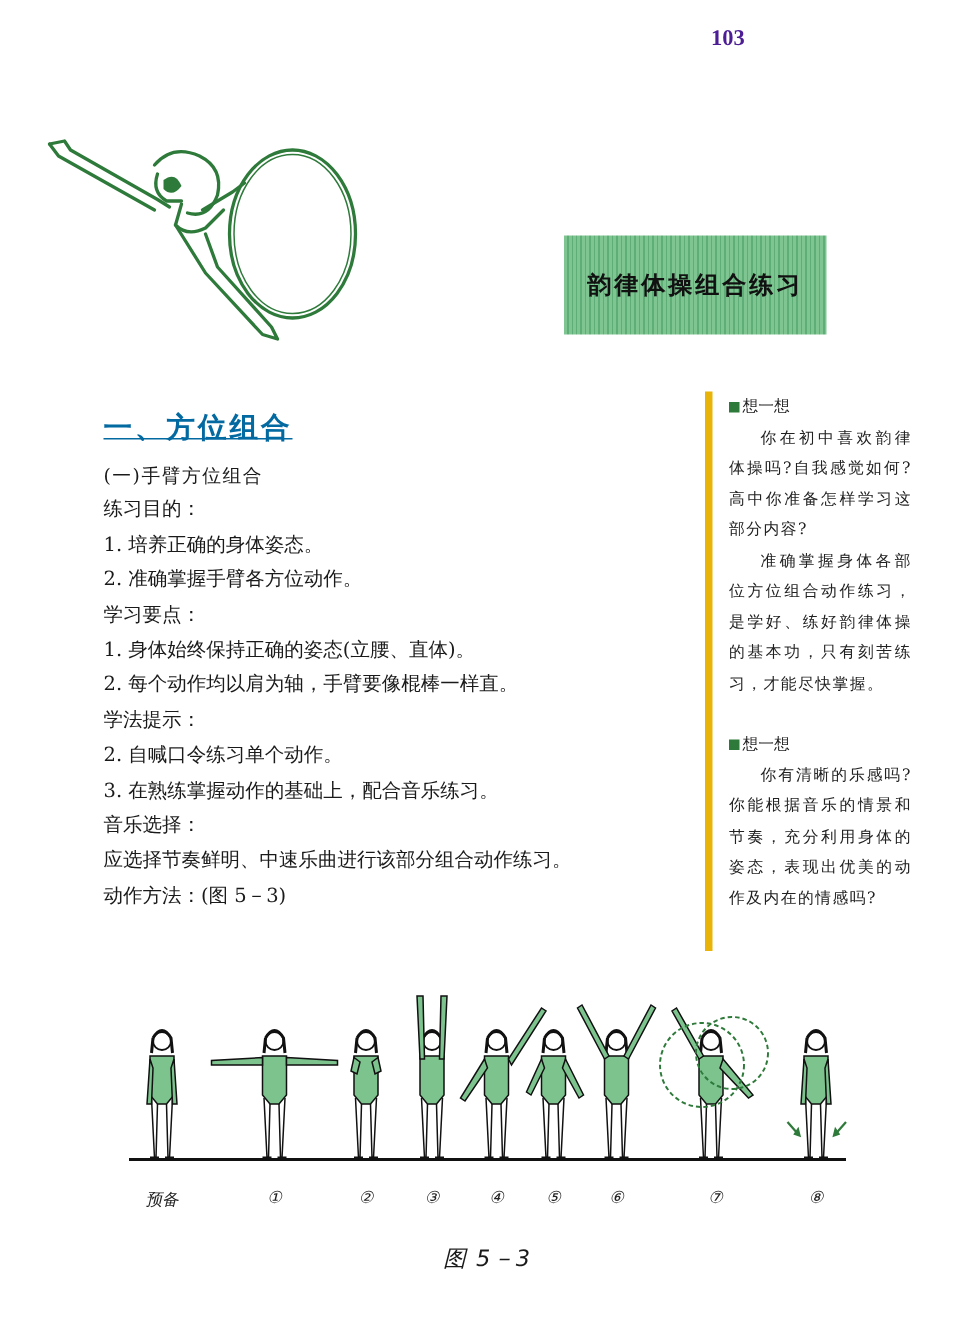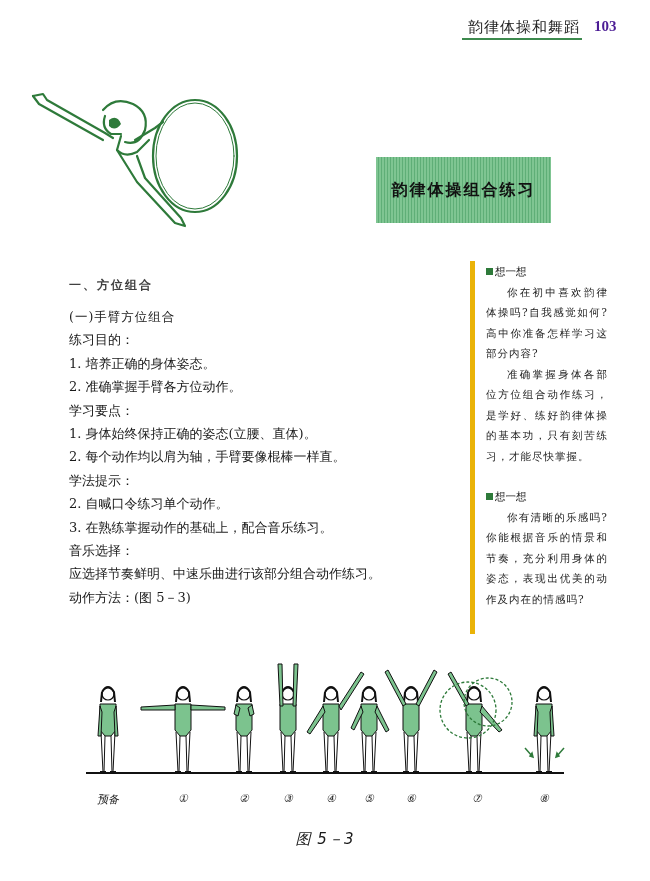--- a/index.html
+++ b/index.html
@@ -29,22 +29,22 @@
       background: repeating-linear-gradient(90deg, #7fc592 0px, #7fc592 2px, #5fae77 2px, #5fae77 3px);
       display: flex; align-items: center; justify-content: center;
     }
     .section-banner span {
       font-family: Liberation Mono, monospace;
       font-size: 16px; font-weight: bold; letter-spacing: 2px; color: #111;
     }
     .main { position: absolute; left: 69px; top: 276px; width: 390px; }
     .h1 {
       font-family: "DejaVu Sans", "Liberation Sans", sans-serif;
-      font-size: 12px; font-weight: bold; color: #404040; letter-spacing: 2px;
-      margin: 0 0 11px 0; line-height: 18px;
+      font-size: 19px; font-weight: bold; color: #0369a1; letter-spacing: 2px;
+      margin: 0 0 11px 0; line-height: 18px; text-decoration: underline;
     }
     .line { font-size: 13px; line-height: 23.4px; white-space: nowrap; }
     .line.sub { font-size: 12.5px; letter-spacing: 1px; }
     .sidebar {
       position: absolute; left: 470px; top: 261px; width: 122px; height: 373px;
       border-left: 5px solid #eab308; padding-left: 11px;
       font-size: 10.5px; line-height: 20.5px; color: #222;
     }
     .sb-heading { display: flex; align-items: center; font-size: 10.5px; }
     .sb-square { display: inline-block; width: 7px; height: 7px; background: #2e7a3a; margin-right: 2px; }
@@ -58,21 +58,20 @@
     }
     .fig-caption {
       position: absolute; left: 325px; top: 170px; transform: translateX(-50%);
       font-family: "DejaVu Sans", "Liberation Sans", sans-serif; font-size: 15px; letter-spacing: 1px;
     }
   </style>
 </head>
 <body>
 
 <div class="header">
-  <span class="header-title">韵律体操和舞蹈</span>
   <span class="page-number">103</span>
 </div>
 
 <svg class="hero-art" viewBox="0 0 225 160">
   <g fill="none" stroke="#2e7a3a" stroke-width="2.2" stroke-linecap="round" stroke-linejoin="round">
     <ellipse cx="170" cy="78" rx="42" ry="56"></ellipse>
     <ellipse cx="170" cy="78" rx="39" ry="53" stroke-width="1"></ellipse>
     <path d="M8 18 L18 16 L22 22 L80 55 L88 60"></path>
     <path d="M8 18 L14 26 L78 62"></path>
     <path d="M78 32 Q90 18 108 26 Q124 34 120 52 Q114 68 100 64"></path>

